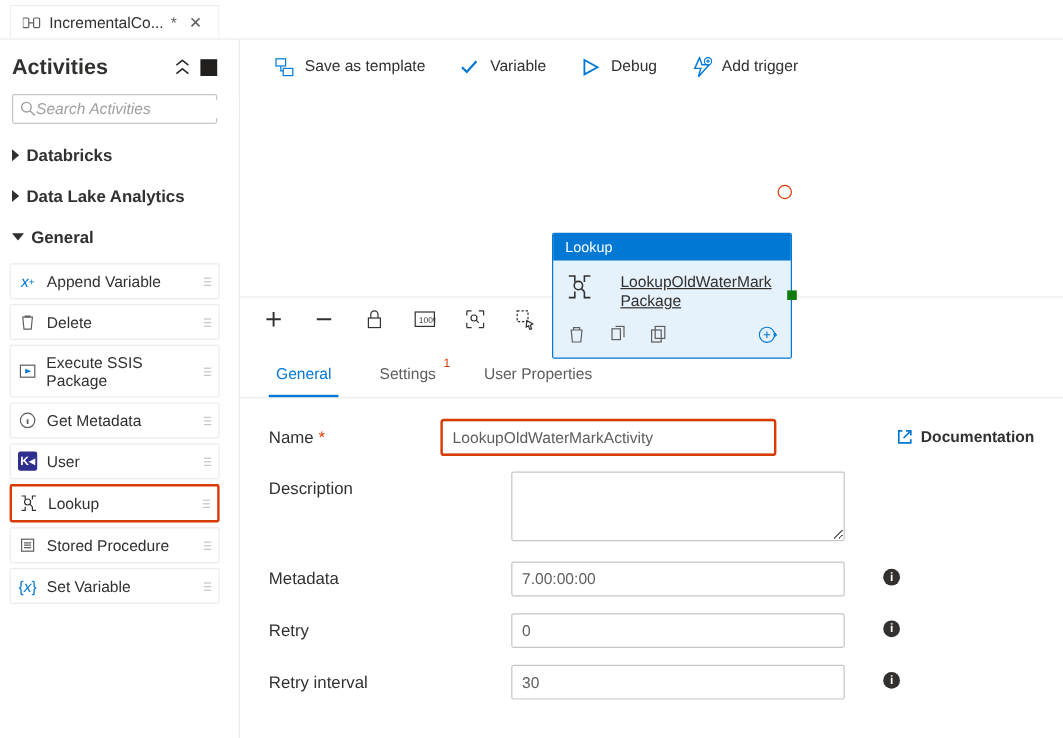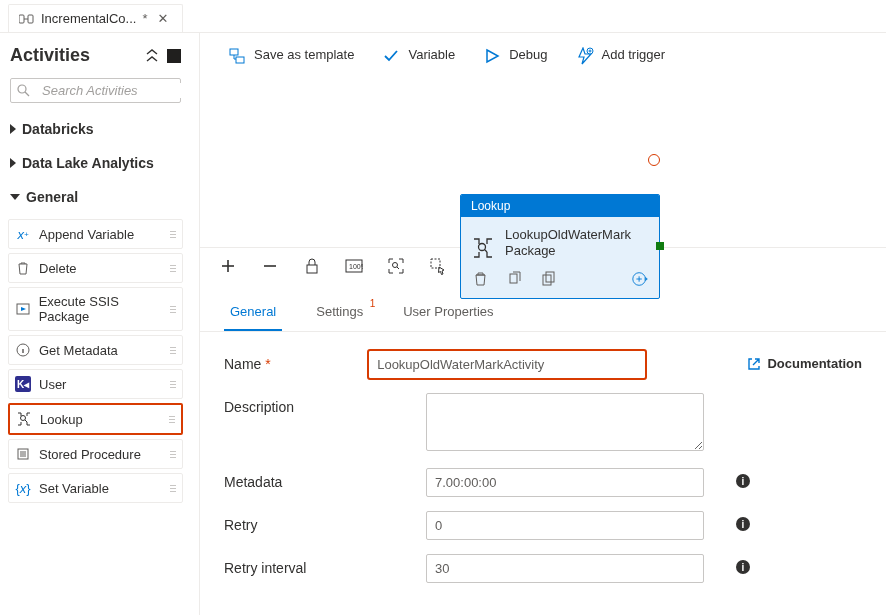--- a/index.html
+++ b/index.html
@@ -12,21 +12,21 @@
     .file-tab .close { color:#605e5c; padding:0 4px; cursor:pointer; }
 
     .main-row { display:flex; flex:1; min-height:0; }
     .sidebar { width:200px; border-right:1px solid #edebe9; padding:8px 16px 8px 8px; display:flex; flex-direction:column; gap:6px; overflow-y:auto; }
     .side-header { display:flex; align-items:center; justify-content:space-between; padding:4px 2px 6px; }
     .side-header h2 { font-size:18px; font-weight:600; }
     .side-header .side-icons { display:flex; align-items:center; gap:8px; }
     .side-header .chev { font-size:14px; color:#323130; cursor:pointer; }
     .side-header .sq { width:14px; height:14px; background:#201f1e; display:inline-block; }
 
-    .search-box { display:flex; align-items:center; border:1px solid #c8c6c4; border-radius:2px; padding:4px 6px; color:#a19f9d; gap:12px; margin:0 2px 6px; }
+    .search-box { display:flex; align-items:center; border:1px solid #c8c6c4; border-radius:2px; padding:4px 6px; color:#a19f9d; gap:0; margin:0 2px 6px; }
     .search-box input { border:none; outline:none; flex:1; font-style:italic; color:#605e5c; font-size:13px; }
     .search-box input::placeholder { color:#a19f9d; font-style:italic; }
 
     .tree-group { display:flex; align-items:center; gap:6px; font-weight:600; font-size:14px; padding:6px 2px; cursor:pointer; }
     .caret { display:inline-block; width:0; height:0; }
     .caret.right { border-top:5px solid transparent; border-bottom:5px solid transparent; border-left:6px solid #323130; }
     .caret.down { border-left:5px solid transparent; border-right:5px solid transparent; border-top:6px solid #323130; }
 
     .act-list { display:flex; flex-direction:column; gap:4px; padding:2px 0 0 0; }
     .act-item { display:flex; align-items:center; justify-content:space-between; border:1px solid #edebe9; border-radius:2px; padding:6px 6px; background:#fff; cursor:grab; }
@@ -38,21 +38,21 @@
 
     .canvas-area { flex:1; display:flex; flex-direction:column; min-width:0; position:relative; }
     .toolbar { display:flex; gap:28px; padding:14px 28px; align-items:center; }
     .tool-btn { display:flex; gap:8px; cursor:pointer; color:#323130; }
     .tool-btn .ic { width:18px; height:18px; display:flex; align-items:center; justify-content:center; color:#0078d4; font-size:16px; }
 
     .canvas { flex:1; position:relative; }
     .circle-marker { position:absolute; left:448px; top:75px; width:12px; height:12px; border:1.5px solid #d83b01; border-radius:50%; }
     .activity-card { position:absolute; left:260px; top:115px; width:200px; border:1px solid #0078d4; border-radius:2px; background:#e5f1fb; }
     .activity-card .hdr { background:#0078d4; color:#fff; padding:4px 10px; font-size:12px; border-radius:1px 1px 0 0; }
-    .activity-card .body { display:flex; align-items:flex-end; gap:10px; padding:10px 10px 4px; }
+    .activity-card .body { display:flex; align-items:flex-start; gap:22px; padding:10px 10px 4px;text-decoration:underline; }
     .activity-card .body .atitle { font-size:13px; line-height:1.25; }
     .activity-card .actions { display:flex; align-items:center; gap:16px; padding:6px 10px 10px; }
     .activity-card .actions .aicon { width:18px; height:18px; display:flex; align-items:center; justify-content:center; color:#323130; cursor:pointer; }
     .activity-card .connector { position:absolute; right:-5px; top:50%; width:8px; height:8px; background:#107c10; transform:translateY(-50%); }
 
     .zoombar { display:flex; align-items:center; gap:22px; padding:8px 18px; border-top:1px solid #edebe9; color:#323130; }
     .zoombar .zicon { width:20px; height:20px; display:flex; align-items:center; justify-content:center; cursor:pointer; }
     .drag-handle-wrap { display:flex; justify-content:center; }
     .drag-handle { width:32px; height:4px; border-top:1.5px solid #605e5c; border-bottom:1.5px solid #605e5c; margin-right:24px; cursor:ns-resize; }
 

